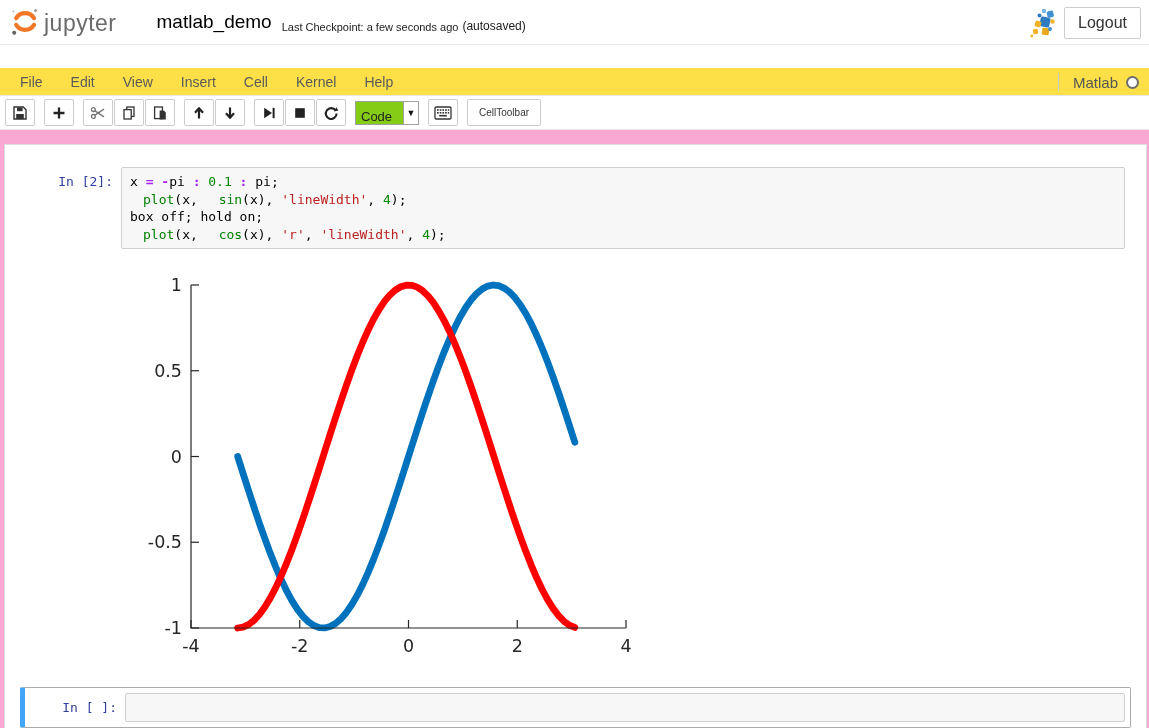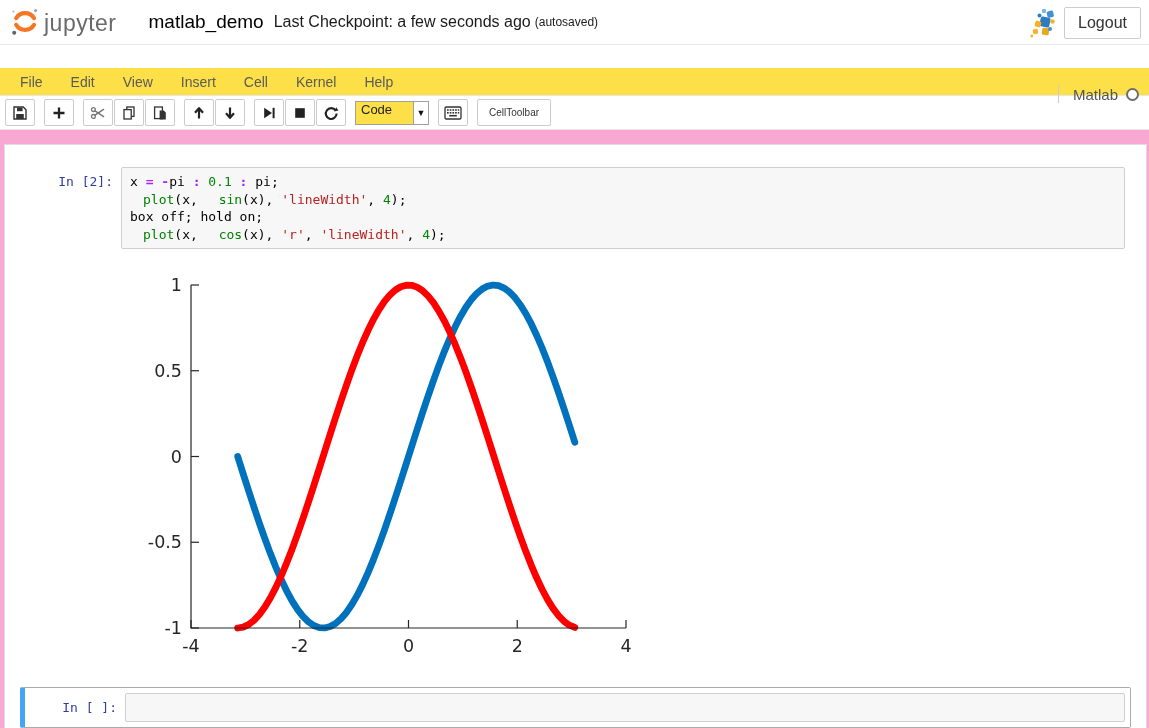--- a/index.html
+++ b/index.html
@@ -4,46 +4,46 @@
 <style>
   * { box-sizing: border-box; margin: 0; padding: 0; }
   html,body { width: 1149px; height: 728px; overflow: hidden;
     font-family: "Liberation Sans", sans-serif; background: #fff; }
 
   
   .header { height: 45px; background: #fff; border-bottom: 1px solid #e7e7e7;
     display: flex; align-items: center; padding: 0 10px; position: relative; gap: 22px; }
   .logo { display: flex; align-items: center; gap: 4px; cursor: pointer; }
   .logo-word { font-size: 23px; color: #6a6a6a; letter-spacing: .5px; margin-top: 2px; }
-  .title-block { display: flex; align-items: center; margin-left: 10px; }
+  .title-block { display: flex; align-items: flex-end; margin-left: 18px; }
   .nb-title { font-size: 19px; color: #000; }
-  .checkpoint { font-size: 16px; color: #1a1a1a; margin-left: 10px; }
+  .checkpoint { font-size: 11px; color: #1a1a1a; margin-left: 10px; }
   .autosaved { font-size: 12px; color: #1a1a1a; margin-left: 4px; }
   .header-right { position: absolute; right: 8px; top: 7px; display: flex; align-items: center; gap: 6px; }
   .logout-btn { border: 1px solid #ccc; border-radius: 2px; background: #fff;
     font-size: 16px; color: #333; padding: 6px 13px; cursor: pointer; }
 
   
   .menubar { height: 28px; background: #fde047; border-bottom: 1px solid #e7e7e7;
     display: flex; align-items: center; padding: 0 6px; position: relative; margin-top: 23px; }
   .menu-item { font-size: 14px; color: #5a5a5a; padding: 4px 14px; cursor: pointer; }
-  .kernel-box { position: absolute; right: 10px; top: 12px; height: 28px; display: flex; align-items: center; gap: 8px; }
+  .kernel-box { position: absolute; right: 10px; top: 0; height: 28px; display: flex; align-items: center; gap: 8px; }
   .kernel-sep { width: 1px; height: 18px; background: #ccc; margin-right: 6px; }
   .kernel-name { font-size: 15px; color: #555; }
   .kernel-ind { width: 13px; height: 13px; border: 2px solid #6d6d6d; border-radius: 50%; background: #fff; }
 
   
   .toolbar { height: 34px; background: #fff; border-bottom: 1px solid #e7e7e7;
     display: flex; align-items: center; padding: 0 5px; gap: 9px; }
   .btn-group { display: flex; gap: 1px; }
   .tb-btn { width: 30px; height: 27px; background: #fff; border: 1px solid #ccc;
     border-radius: 2px; display: flex; align-items: center; justify-content: center; cursor: pointer; }
   .tb-btn svg { display: block; }
-  .cell-type-select { width: 74px; height: 24px; border: 1px solid #a0a0a0; background: #fde047;
-    display: flex; align-items: flex-start; font-size: 13px; color: #222; cursor: pointer; position: relative; }
+  .cell-type-select { width: 64px; height: 24px; border: 1px solid #a0a0a0; background: #84cc16;
+    display: flex; align-items: flex-end; font-size: 13px; color: #222; cursor: pointer; position: relative; }
   .cts-label { padding-left: 5px; flex: 1; }
   .cts-arrow { width: 15px; height: 100%; border-left: 1px solid #a0a0a0;
     display: flex; align-items: center; justify-content: center; font-size: 9px; color: #111; background: #fff; }
   .celltoolbar-btn { height: 27px; border: 1px solid #ccc; border-radius: 2px; background: #fff;
     font-size: 10px; color: #333; padding: 0 11px; cursor: pointer; }
 
   
   .site { height: 621px; background: #f9a8d4; padding: 14px 2px 0 4px; }
   .nb-container { background: #fff; border: 1px solid #dedede; height: 592px; padding-top: 16px; }
 

